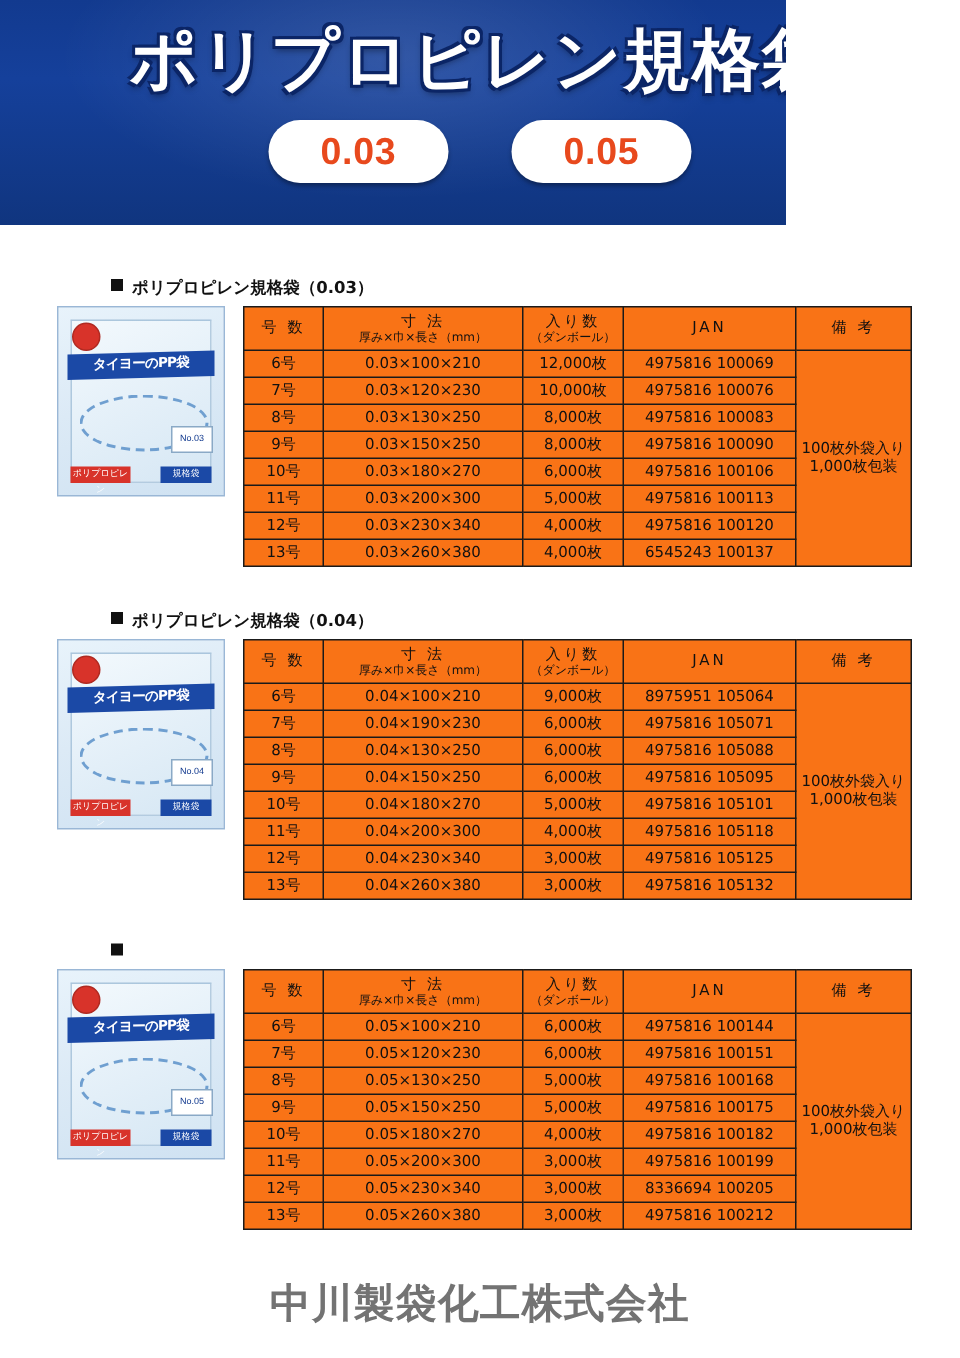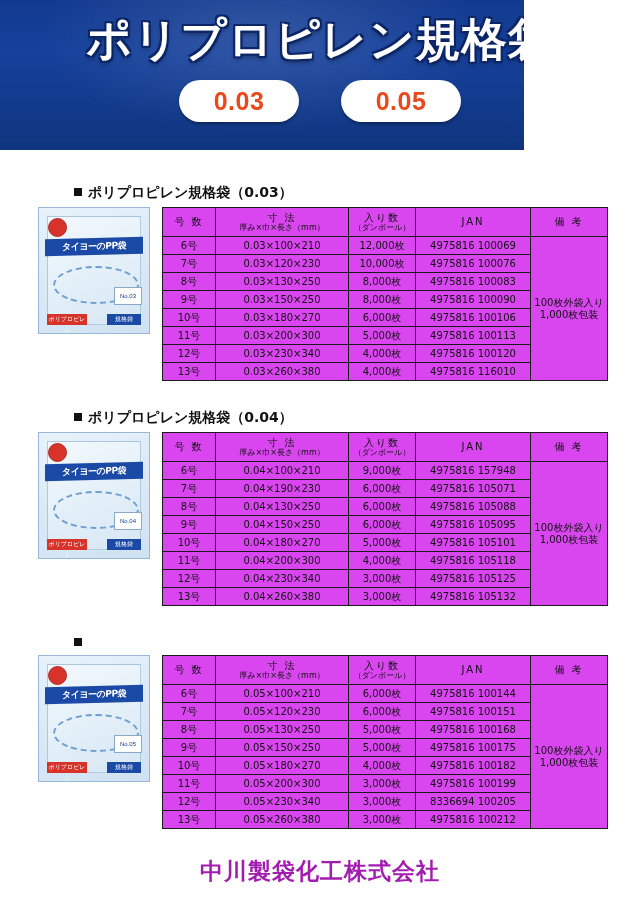--- a/index.html
+++ b/index.html
@@ -50,21 +50,21 @@
     font-family:"Liberation Sans",sans-serif;
   }
   
   .sheet{position:relative;width:640px;}
   .section{
     position:relative;
     margin:0;
     padding:0;
   }
   .sec-title{
-    font-size:14px;
+    font-size:11px;
     color:#111;
     font-weight:bold;
     margin:0 0 5px 0;
     font-family:"DejaVu Sans","Liberation Sans",sans-serif;
     padding-left:36px;
   }
   .sec-title .sq{
     display:inline-block;width:8px;height:8px;background:#111;margin-right:6px;
     vertical-align:1px;
   }
@@ -116,21 +116,21 @@
   .photo .botlabel2{
     position:absolute;right:8px;bottom:8px;width:34px;height:11px;
     background:#1b49a6;
     font-size:6px;color:#fff;text-align:center;line-height:11px;
     font-family:"Liberation Sans",sans-serif;
   }
   
   table.spec{
     border-collapse:collapse;
     width:420px;
-    background:#d946ef;
+    background:#f97316;
     table-layout:fixed;
     font-family:"DejaVu Sans","Liberation Sans",sans-serif;
   }
   table.spec th,table.spec td{
     border:1px solid #1a1a1a;
     font-size:10px;
     color:#111;
     text-align:center;
     padding:1px 2px;
     line-height:1.15;
@@ -165,21 +165,21 @@
   .logo-mark .core{
     position:absolute;left:9px;top:9px;width:36px;height:36px;border-radius:50%;
     background:#e2231a;
     display:flex;align-items:center;justify-content:center;
   }
   .logo-mark .core span{
     color:#fff;font-size:9px;font-weight:bold;line-height:1;
     font-family:"DejaVu Sans","Liberation Sans",sans-serif;
   }
   .company{
-    font-size:23px;font-weight:bold;color:#a21caf;letter-spacing:1px;
+    font-size:27px;font-weight:bold;color:#737373;letter-spacing:1px;
     font-family:Liberation Serif, serif;
   }
   .body-wrap{padding:22px 0 0 0;}
   #sec-0{margin-left:38px;margin-top:12px;}
   #sec-1{margin-left:38px;margin-top:28px;}
   #sec-2{margin-left:38px;margin-top:28px;}
 </style>
 </head>
 <body>
 
@@ -272,21 +272,21 @@
             <tr>
               <td class="col-no">12号</td>
               <td class="col-size">0.03×230×340</td>
               <td class="col-qty">4,000枚</td>
               <td class="col-jan">4975816 100120</td>
             </tr>
             <tr>
               <td class="col-no">13号</td>
               <td class="col-size">0.03×260×380</td>
               <td class="col-qty">4,000枚</td>
-              <td class="col-jan">4975816 116010</td>
+              <td class="col-jan">6545243 100137</td>
             </tr>
           </tbody>
       </table>
     </div>
   </div>
 
   <div class="section" id="sec-1">
     <div class="sec-title">
       <span class="sq"></span><span>ポリプロピレン規格袋（0.04）</span>
     </div>
@@ -322,21 +322,21 @@
             <th class="col-note">
                 <span class="big">備 考</span>
               </th>
           </tr>
         </thead>
         <tbody>
             <tr>
               <td class="col-no">6号</td>
               <td class="col-size">0.04×100×210</td>
               <td class="col-qty">9,000枚</td>
-              <td class="col-jan">4975816 157948</td>
+              <td class="col-jan">8975951 105064</td>
               <td class="col-note note" rowspan="8">100枚外袋入り<br>1,000枚包装</td>
             </tr>
             <tr>
               <td class="col-no">7号</td>
               <td class="col-size">0.04×190×230</td>
               <td class="col-qty">6,000枚</td>
               <td class="col-jan">4975816 105071</td>
             </tr>
             <tr>
               <td class="col-no">8号</td>

